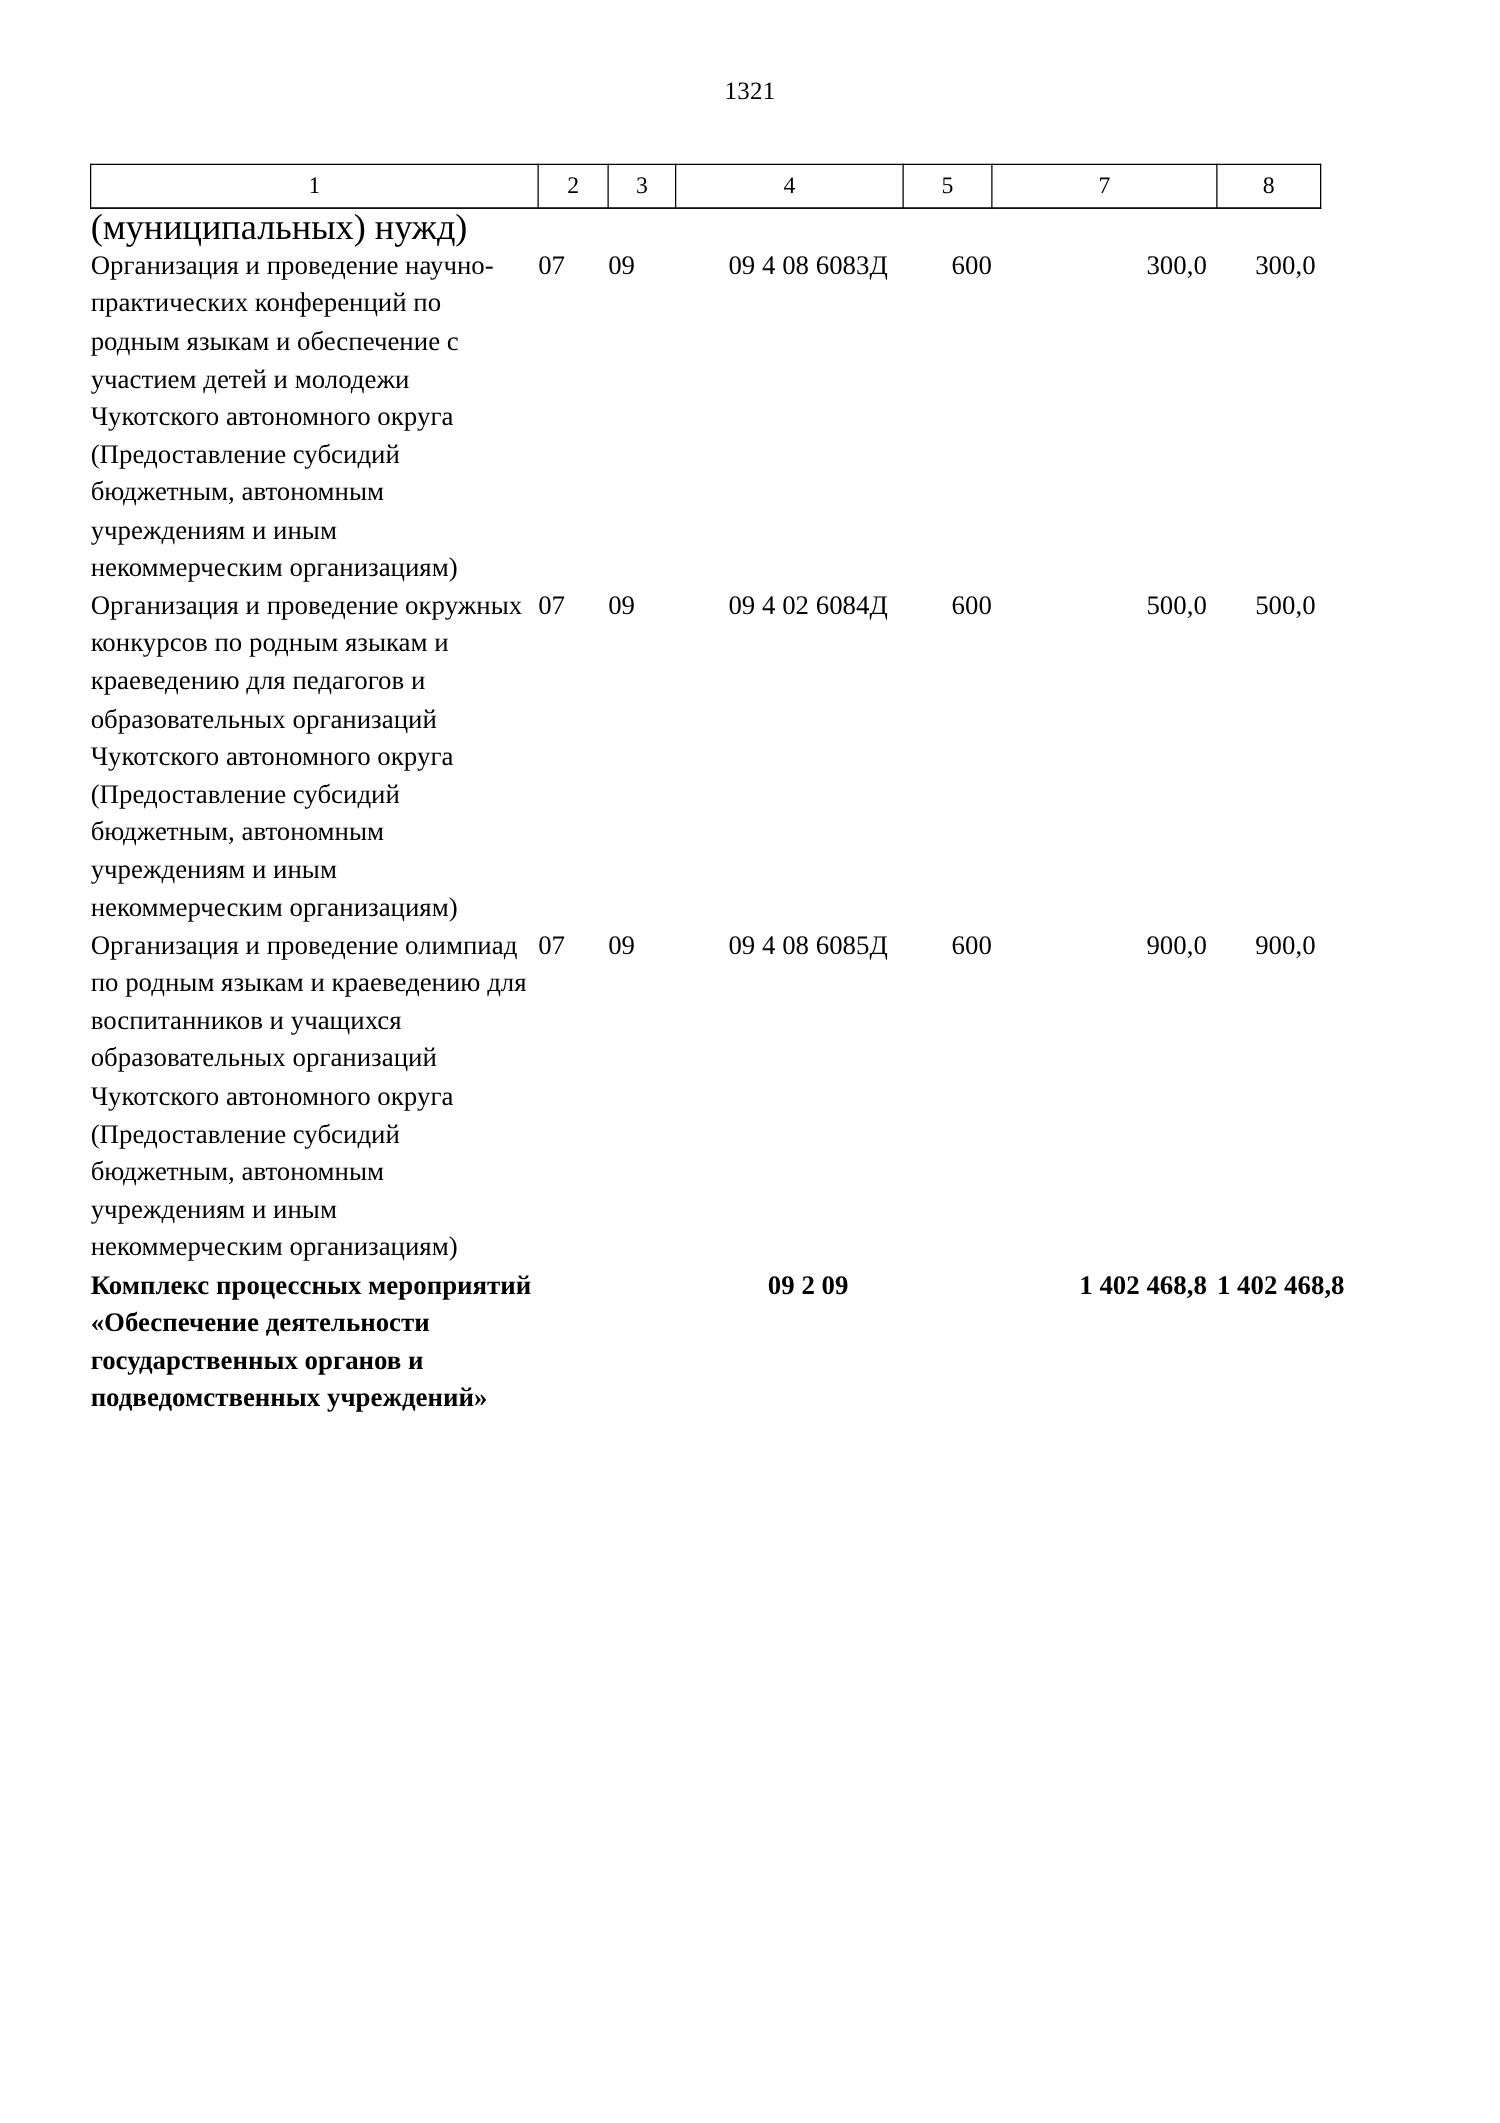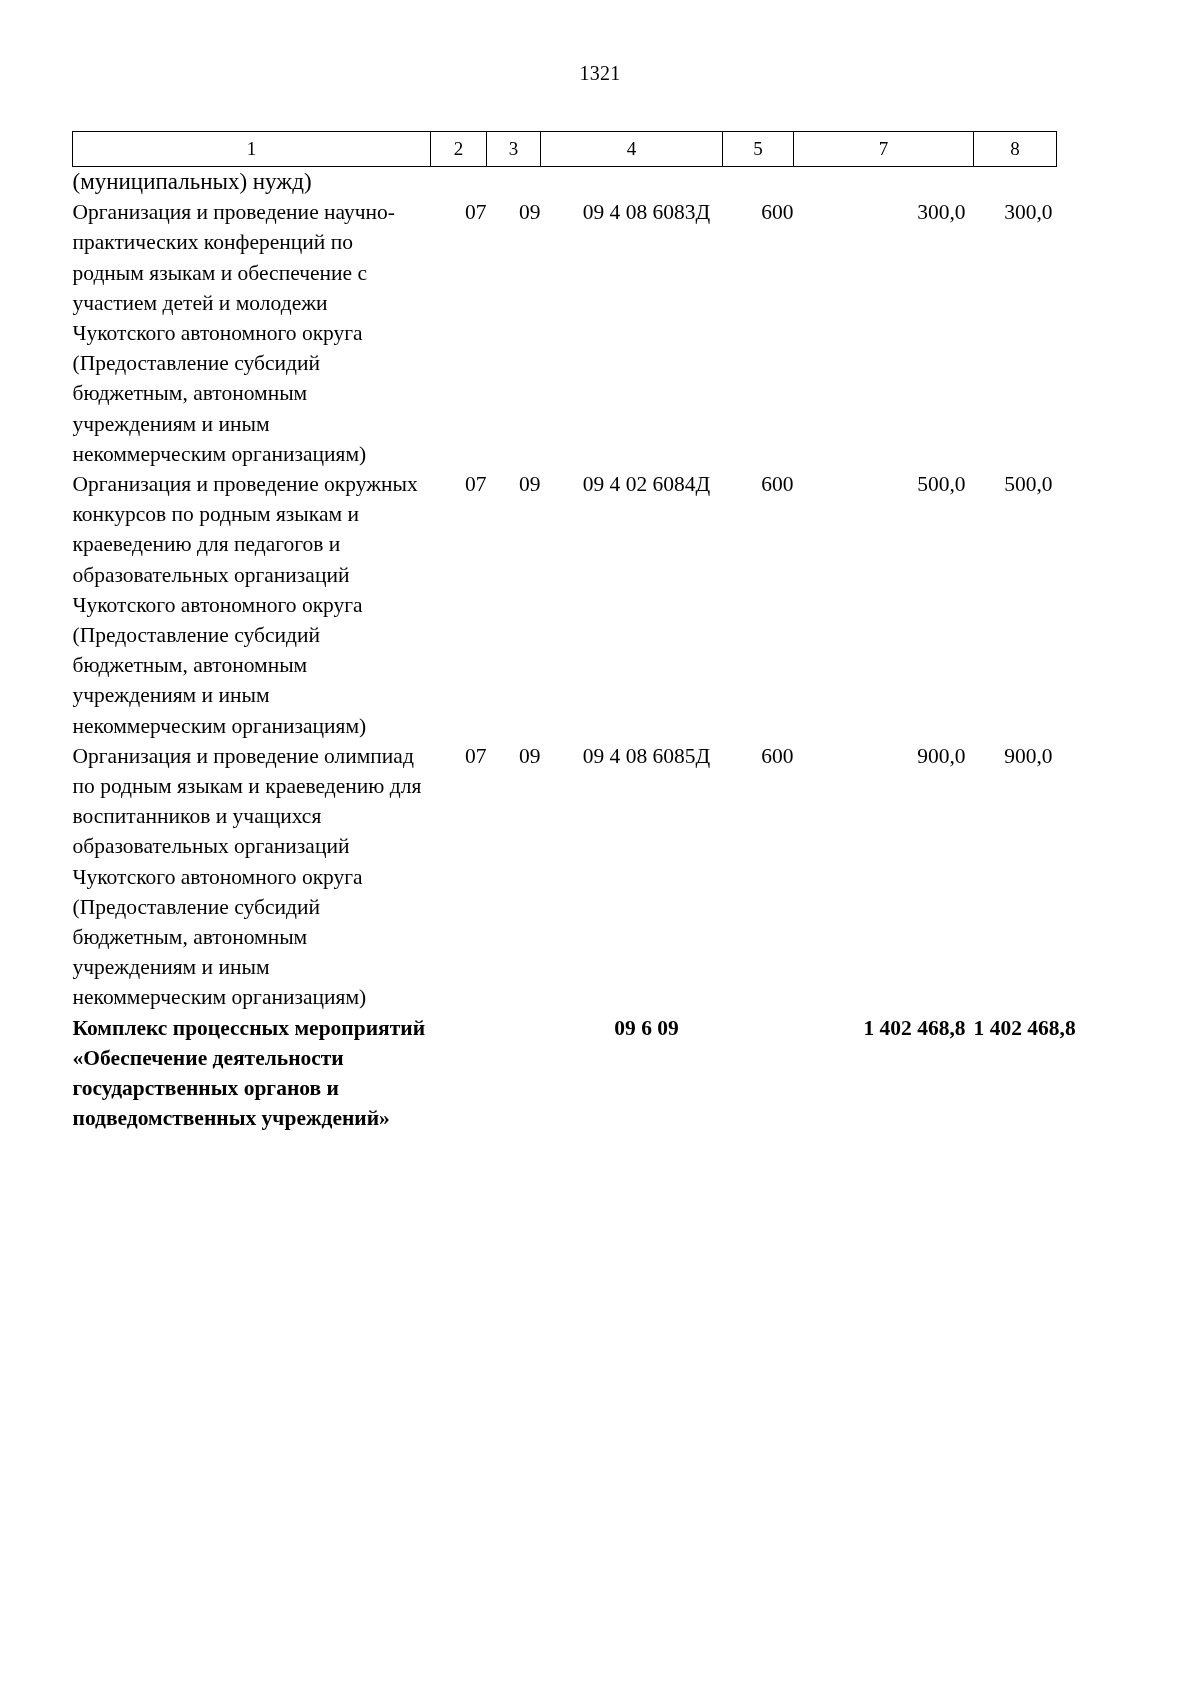--- a/index.html
+++ b/index.html
@@ -74,21 +74,21 @@
     font-size: 21.5px;
     line-height: 30.2px;
   }
 
   td.col-name {
     padding-right: 4px;
     text-align: left;
   }
   td.col-razdel,
   td.col-podrazdel {
-    text-align: right;
+    text-align: left;
   }
   td.col-csr {
     text-align: center;
     padding-left: 30px;
     white-space: nowrap;
   }
   td.col-vr {
     text-align: right;
     padding-left: 6px;
   }
@@ -101,21 +101,21 @@
   td.col-sum2 {
     padding-right: 4px;
   }
 
   tr.bold td {
     font-weight: bold;
   }
 
   
   .cont-line {
-    font-size: 23px;
+    font-size: 29px;
     line-height: 30.2px;
   }
 </style>
 </head>
 <body>
 
 <div class="page">
 
   <div class="page-number">1321</div>
 
@@ -179,21 +179,21 @@
           <td class="col-csr">09 4 08 6085Д</td>
           <td class="col-vr">600</td>
           <td class="col-sum1">900,0</td>
           <td class="col-sum2">900,0</td>
         </tr>
 
         <tr class="bold">
           <td class="col-name">Комплекс процессных мероприятий «Обеспечение деятельности государственных органов и подведомственных учреждений»</td>
           <td class="col-razdel"></td>
           <td class="col-podrazdel"></td>
-          <td class="col-csr">09 6 09</td>
+          <td class="col-csr">09 2 09</td>
           <td class="col-vr"></td>
           <td class="col-sum1">1 402 468,8</td>
           <td class="col-sum2">1 402 468,8</td>
         </tr>
 
       </tbody>
     </table>
   </div>
 
 </div>

